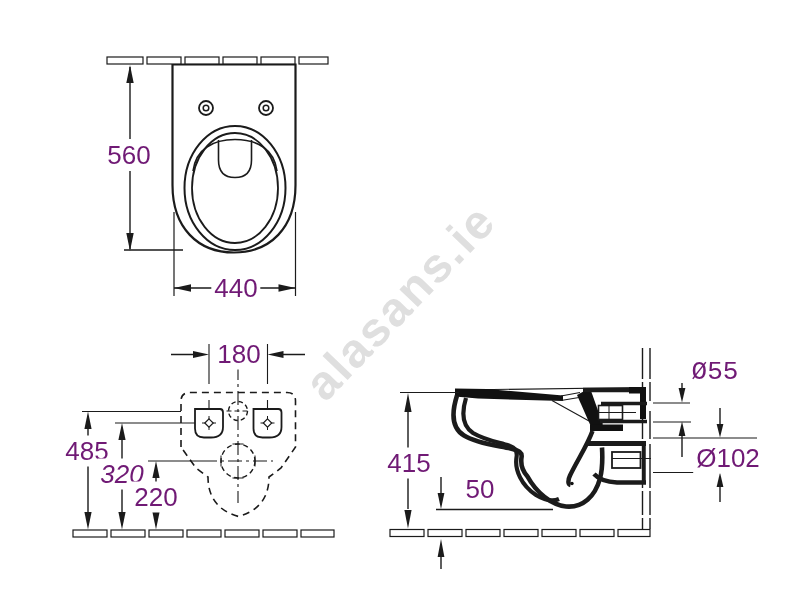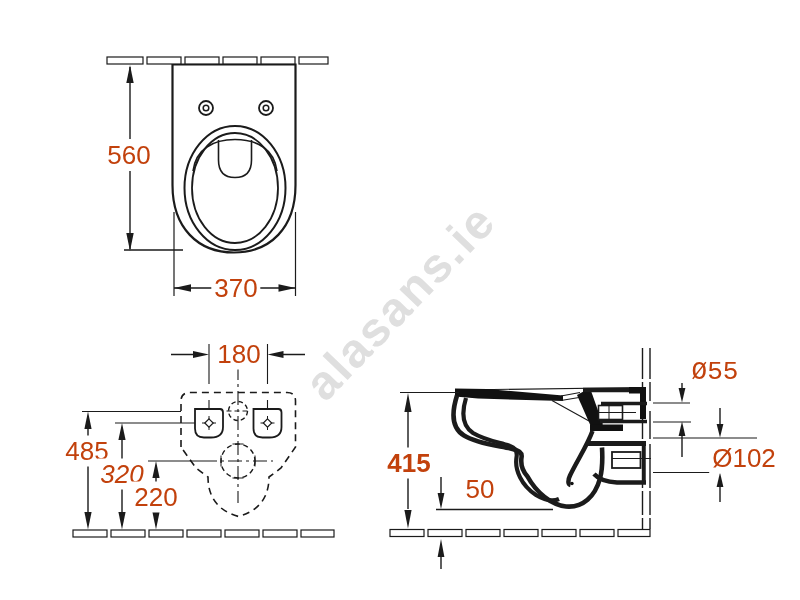--- a/index.html
+++ b/index.html
@@ -10,21 +10,21 @@
   .watermark{
     position:absolute;left:400px;top:302px;white-space:nowrap;
     transform:translate(-50%,-50%) rotate(-46deg);
     font:bold 48px "Liberation Sans",sans-serif;
     letter-spacing:2px;color:#dfdfdf;user-select:none;z-index:1;
   }
   svg.linework{position:absolute;left:0;top:0;z-index:2;}
   .dim{
     position:absolute;z-index:3;transform:translate(-50%,-50%);
     background:#ffffff;padding:0 3px;line-height:1;
-    font:26px "Liberation Sans",sans-serif;color:#c2410c;white-space:nowrap;
+    font:26px "Liberation Sans",sans-serif;color:#701a75;white-space:nowrap;
   }
 </style>
 </head>
 <body>
 
 <div class="stage">
 
   <div class="watermark" style="color: rgb(223, 223, 223);">alasans.ie</div>
 
   <svg class="linework" width="800" height="600" viewBox="0 0 800 600" stroke="#1b1b1b" fill="none" stroke-width="1.2">
@@ -196,22 +196,22 @@
         <path stroke-width="1.1" d="M653,438 H757 M653,472.5 H728"></path>
         <path d="M720,408 V424"></path>
         <polygon points="720,437.5 716.6,424 723.4,424" fill="#1b1b1b" stroke="none"></polygon>
         <polygon points="720,472.5 716.6,487 723.4,487" fill="#1b1b1b" stroke="none"></polygon>
         <path d="M720,486 V502"></path>
       </g>
     </g>
   </svg>
 
   <div class="dim" style="left:129px;top:155px;">560</div>
-  <div class="dim" style="left:236px;top:288px;">370</div>
+  <div class="dim" style="left:236px;top:288px;">440</div>
   <div class="dim" style="left:239px;top:354px;">180</div>
   <div class="dim" style="left:87px;top:451px;">485</div>
   <div class="dim" style="left:122px;top:474px;font-style:italic;">320</div>
   <div class="dim" style="left:156px;top:497px;text-align:right;">220</div>
-  <div class="dim" style="left:409px;top:463px;font-weight:bold;">415</div>
+  <div class="dim" style="left:409px;top:463px;">415</div>
   <div class="dim" style="left:480px;top:489px;text-align:center;">50</div>
   <div class="dim" style="left:715px;top:372px;font-family:Liberation Mono, monospace;">Ø55</div>
-  <div class="dim" style="left:728px;top:458px;margin-left:16px;">Ø102</div>
+  <div class="dim" style="left:728px;top:458px;">Ø102</div>
 </div>
 
 </body></html>

